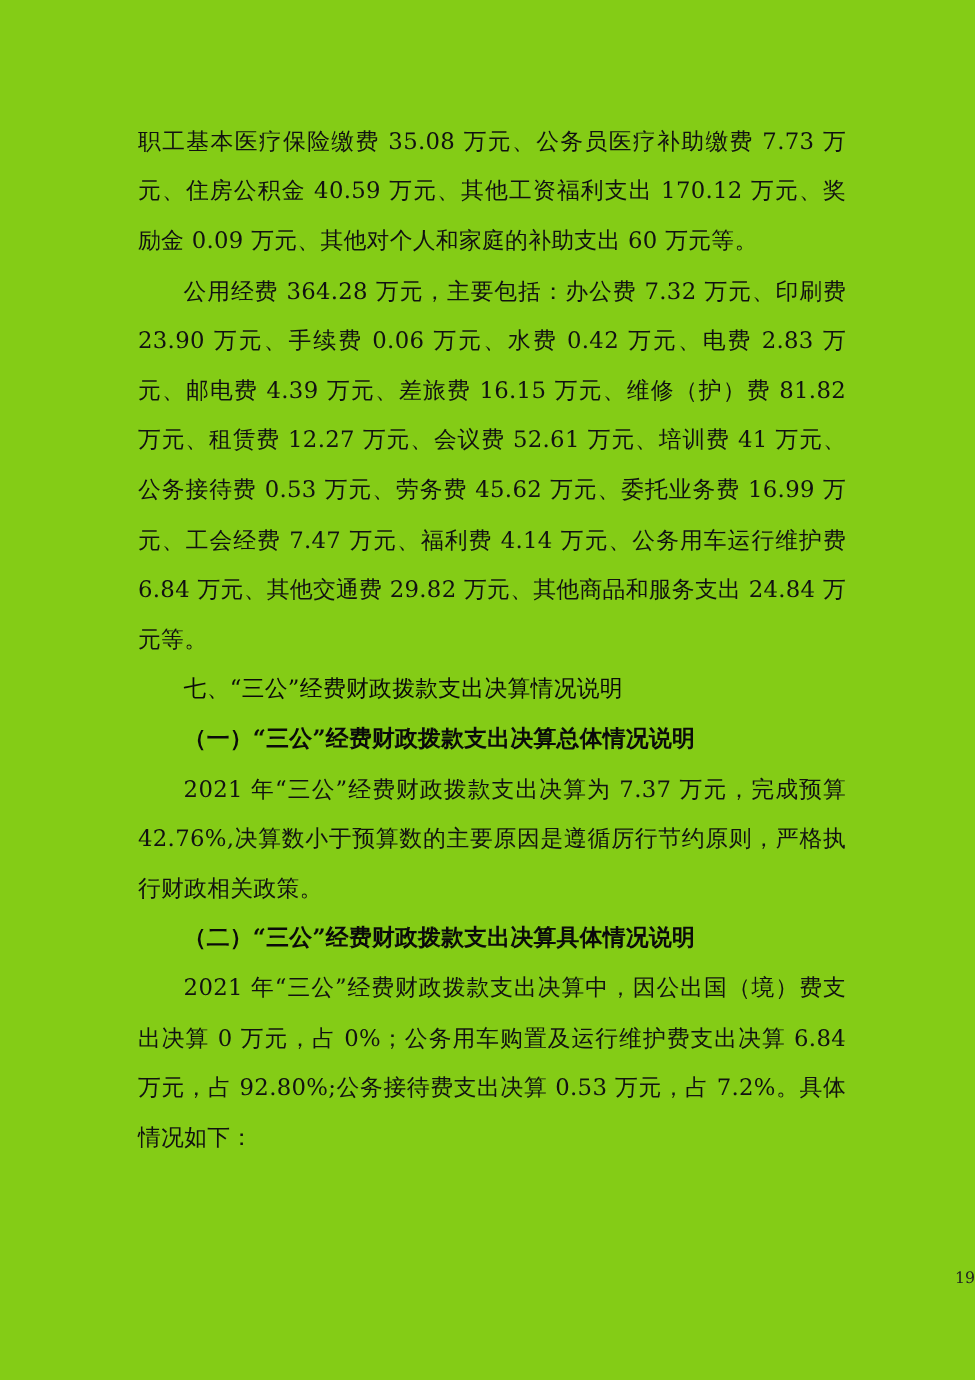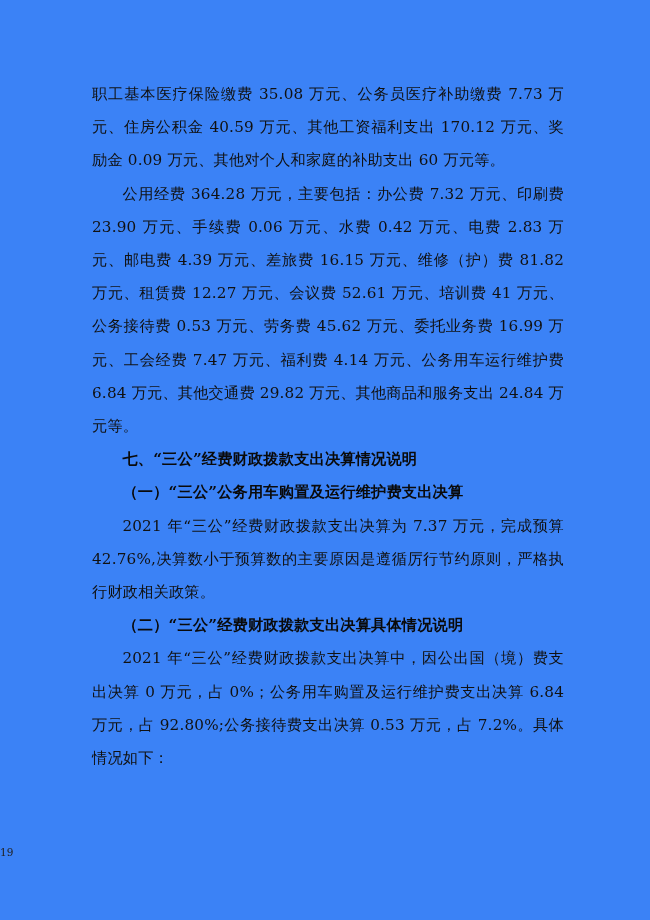--- a/index.html
+++ b/index.html
@@ -11,75 +11,75 @@
     height: 920px;
     background: #ffffff;
     font-family: "DejaVu Serif", "Liberation Serif", serif;
     color: #000000;
     overflow: hidden;
   }
   .page {
     position: relative;
     width: 650px;
     height: 920px;
-    background: #3b82f6;
+    background: #84cc16;
     box-sizing: border-box;
     padding: 78px 86px 0 92px;
   }
   .body-text {
     font-size: 15.2px;
     line-height: 33.2px;
     letter-spacing: 0.2px;
     text-align: justify;
     text-justify: inter-ideograph;
     color: #111111;
   }
   p {
     margin: 0;
   }
   .indent {
     text-indent: 2em;
   }
   .heading {
-    font-weight: bold;
+    font-weight: normal;
     text-indent: 2em;
     font-size: 15.2px;
     line-height: 33.2px;
     color: #0a0a0a;
   }
   .subheading {
     font-weight: bold;
     text-indent: 2em;
     font-size: 15.2px;
     line-height: 33.2px;
     color: #0a0a0a;
   }
   .page-number {
     position: absolute;
     left: 0;
     right: 0;
     bottom: 62px;
-    text-align: left;
+    text-align: right;
     font-size: 10.5px;
     color: #222222;
     font-family: "DejaVu Serif", "Liberation Serif", serif;
   }
 </style>
 </head>
 <body>
 
 <div class="page">
 
   <p class="body-text">职工基本医疗保险缴费 35.08 万元、公务员医疗补助缴费 7.73 万元、住房公积金 40.59 万元、其他工资福利支出 170.12 万元、奖励金 0.09 万元、其他对个人和家庭的补助支出 60 万元等。</p>
 
   <p class="body-text indent">公用经费 364.28 万元，主要包括：办公费 7.32 万元、印刷费 23.90 万元、手续费 0.06 万元、水费 0.42 万元、电费 2.83 万元、邮电费 4.39 万元、差旅费 16.15 万元、维修（护）费 81.82 万元、租赁费 12.27 万元、会议费 52.61 万元、培训费 41 万元、公务接待费 0.53 万元、劳务费 45.62 万元、委托业务费 16.99 万元、工会经费 7.47 万元、福利费 4.14 万元、公务用车运行维护费 6.84 万元、其他交通费 29.82 万元、其他商品和服务支出 24.84 万元等。</p>
 
   <p class="body-text heading">七、“三公”经费财政拨款支出决算情况说明</p>
 
-  <p class="body-text subheading">（一）“三公”公务用车购置及运行维护费支出决算</p>
+  <p class="body-text subheading">（一）“三公”经费财政拨款支出决算总体情况说明</p>
 
   <p class="body-text indent">2021 年“三公”经费财政拨款支出决算为 7.37 万元，完成预算 42.76%,决算数小于预算数的主要原因是遵循厉行节约原则，严格执行财政相关政策。</p>
 
   <p class="body-text subheading">（二）“三公”经费财政拨款支出决算具体情况说明</p>
 
   <p class="body-text indent">2021 年“三公”经费财政拨款支出决算中，因公出国（境）费支出决算 0 万元，占 0%；公务用车购置及运行维护费支出决算 6.84 万元，占 92.80%;公务接待费支出决算 0.53 万元，占 7.2%。具体情况如下：</p>
 
   <div class="page-number">19</div>
 
 </div>

